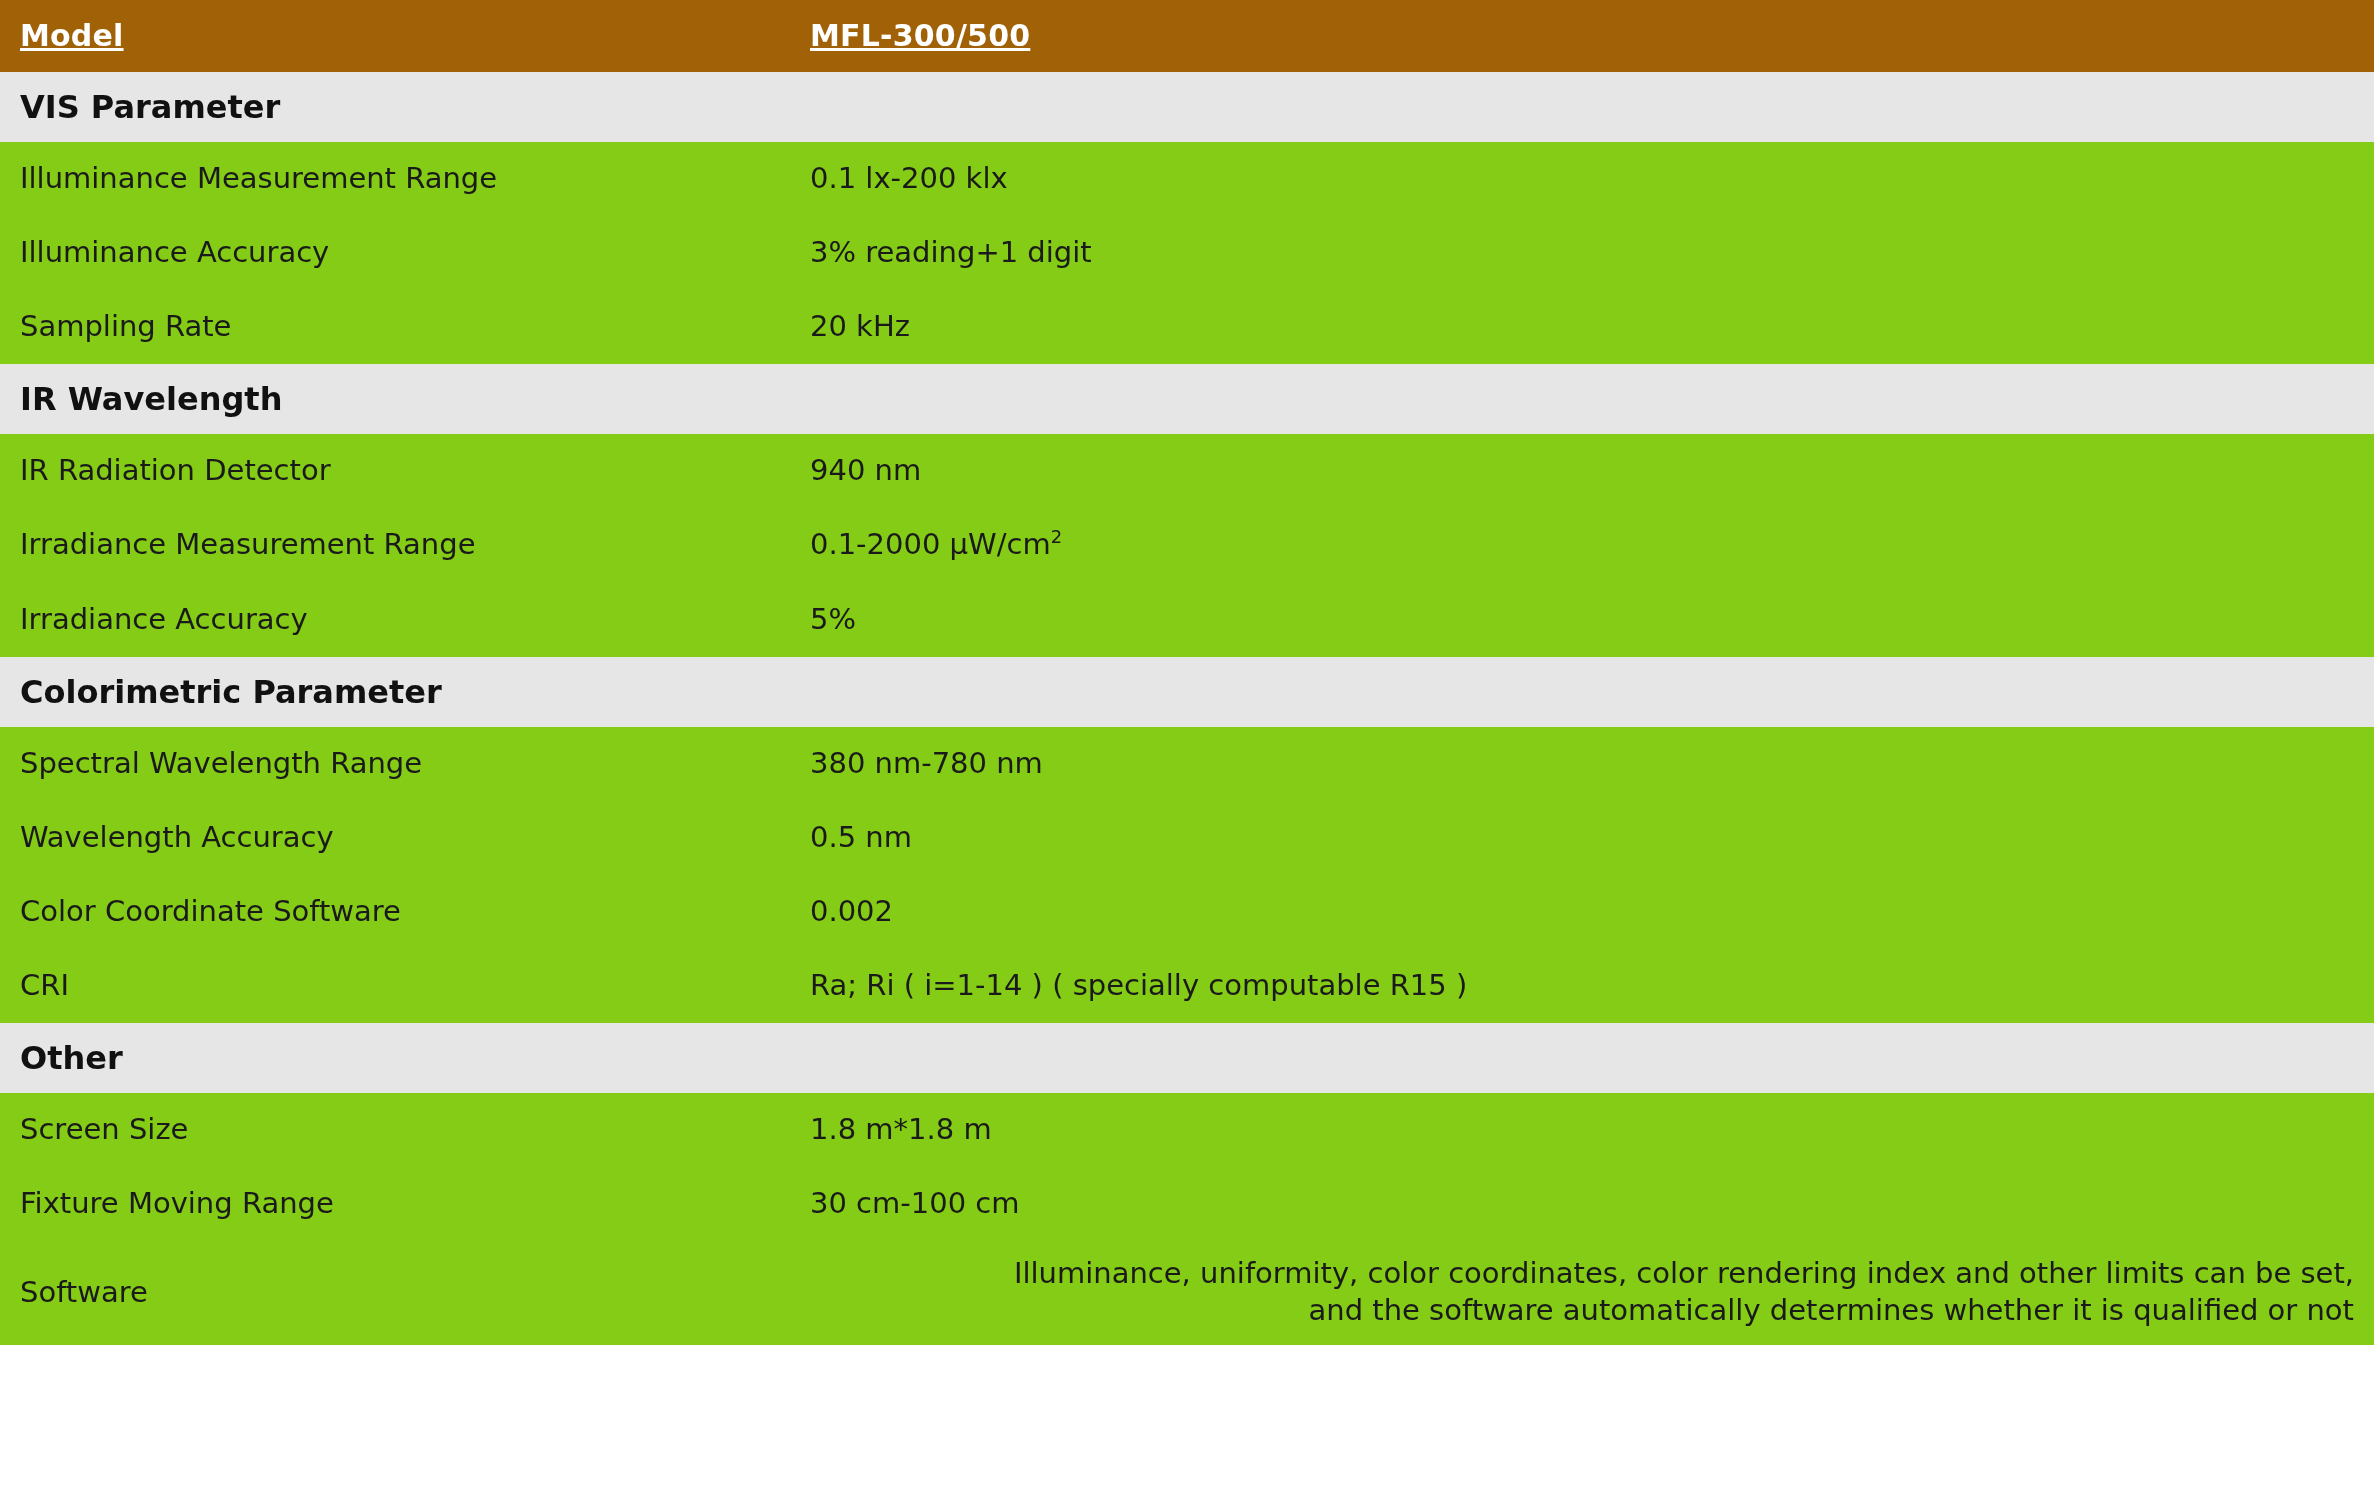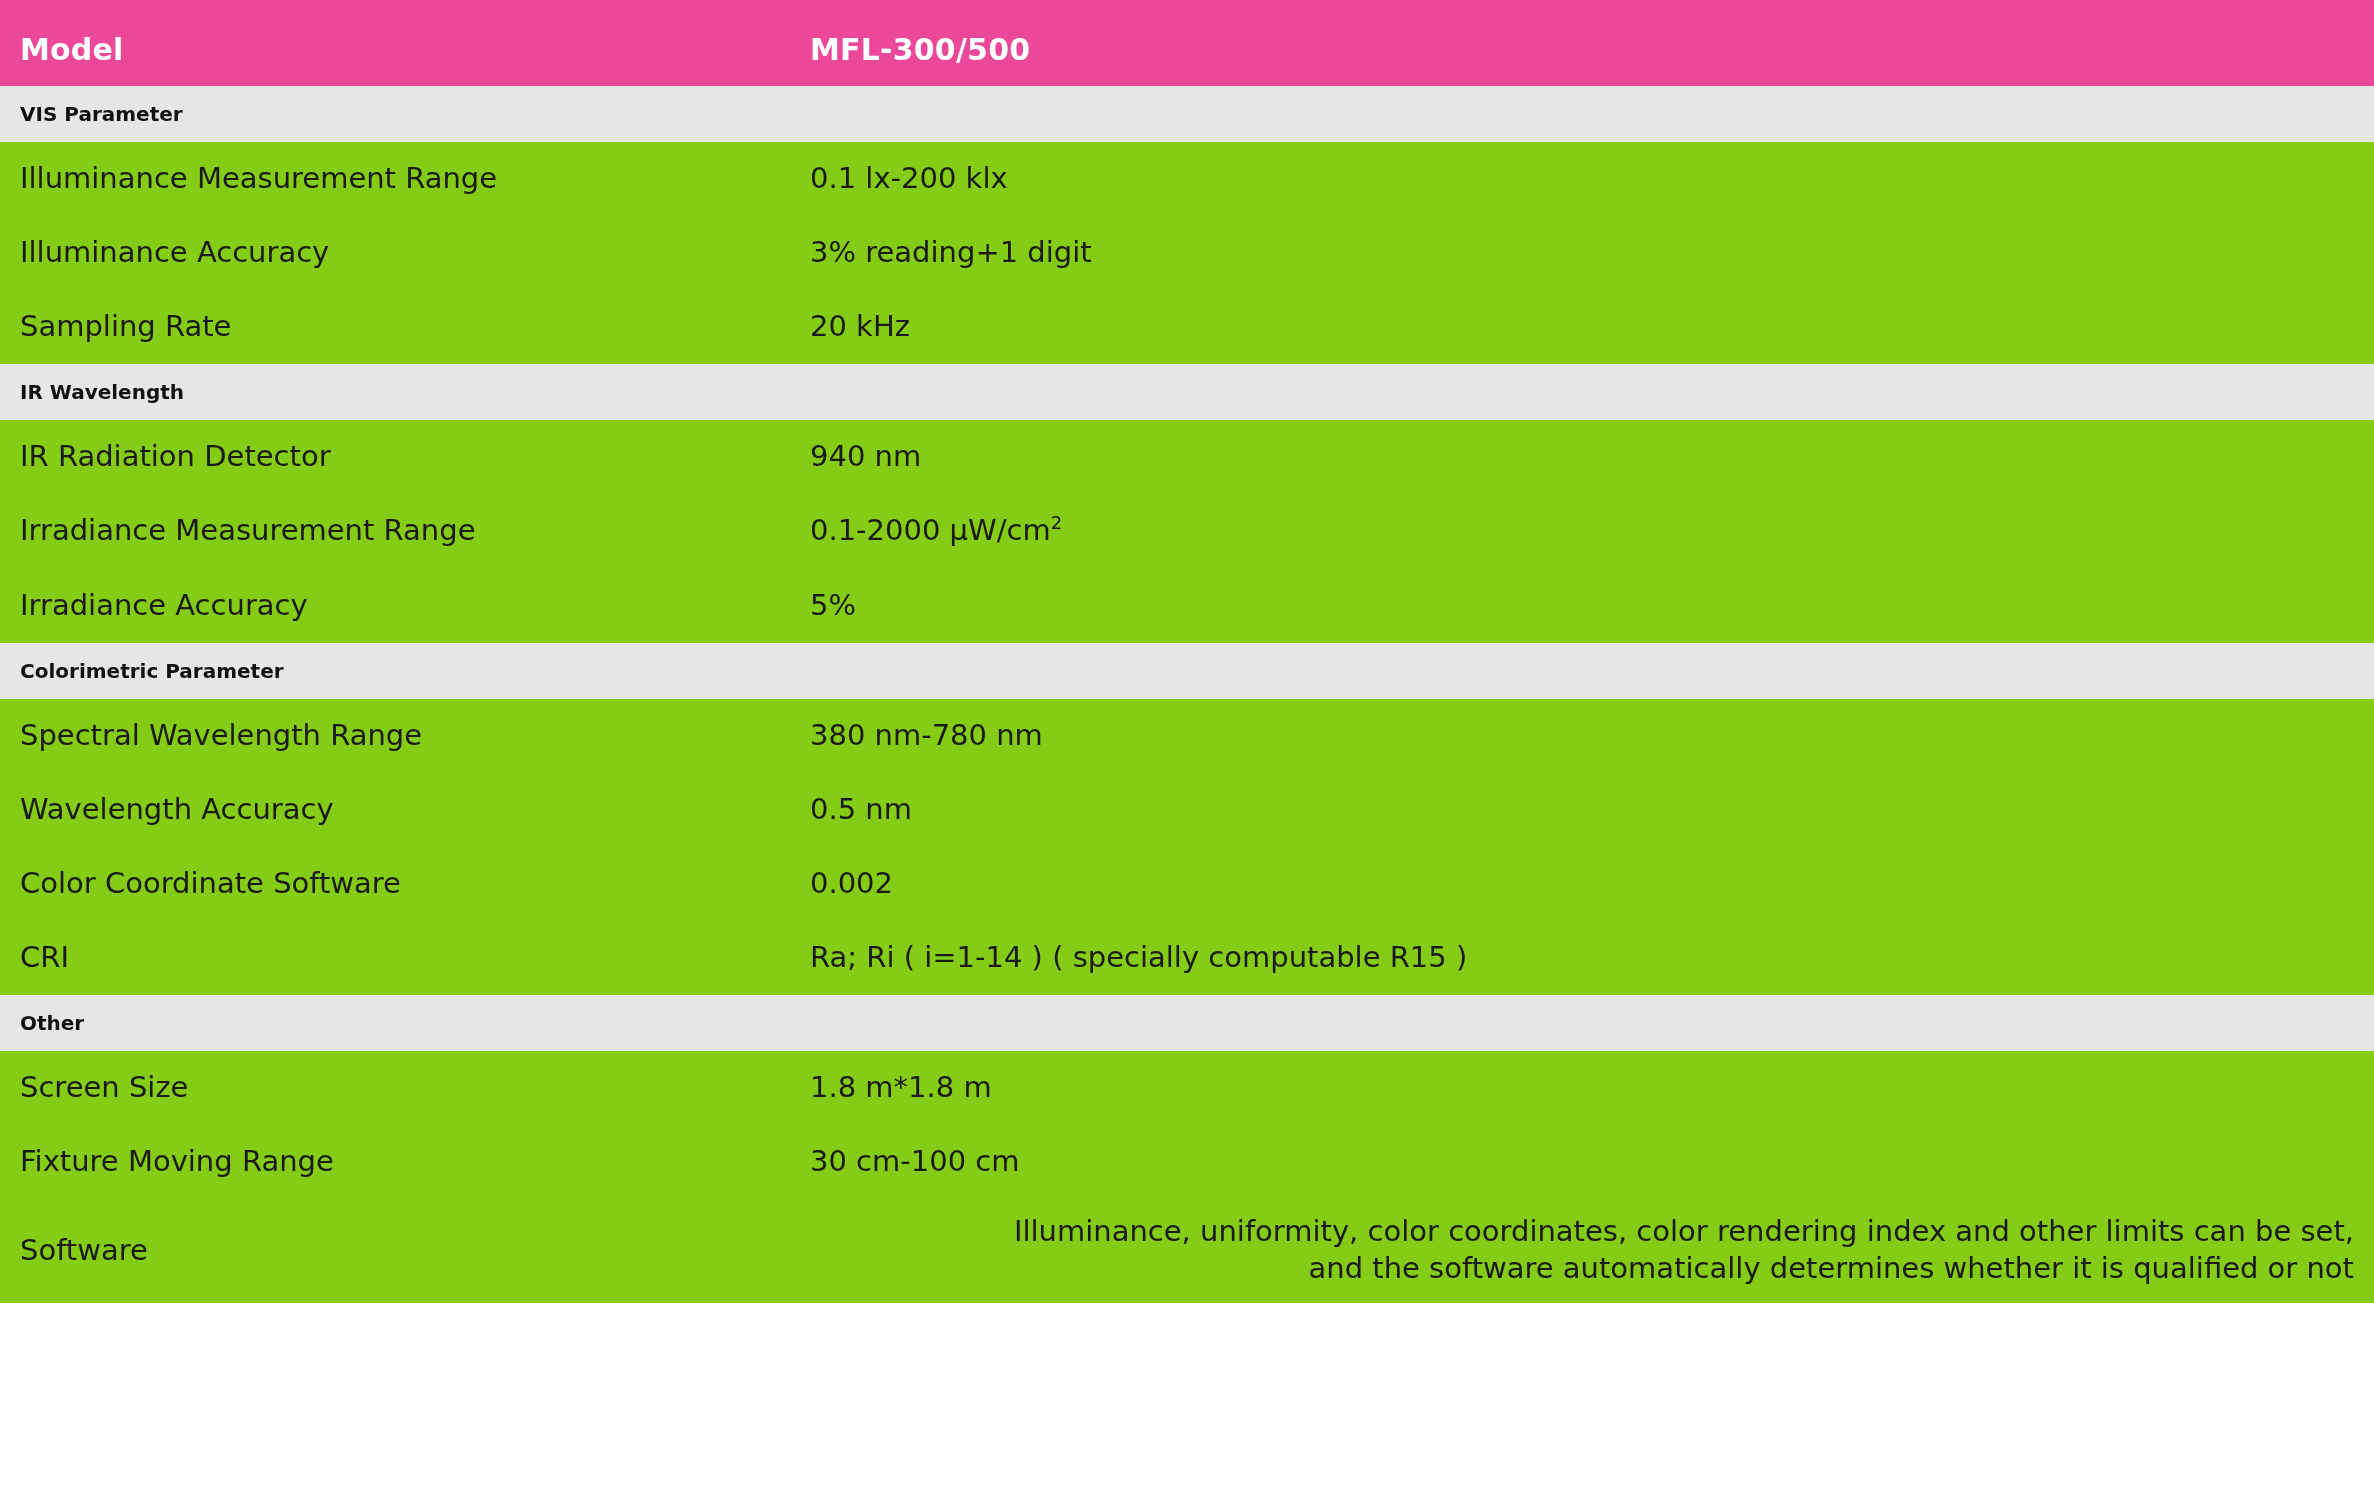--- a/index.html
+++ b/index.html
@@ -14,32 +14,33 @@
   }
   .spec-table {
     width: 2374px;
     border-collapse: collapse;
     table-layout: fixed;
   }
   .spec-table col.c1 { width: 790px; }
   .spec-table col.c2 { width: 1584px; }
 
   .spec-table tr.header-row td {
-    background: #ec4899;
+    background: #a16207;
     color: #ffffff;
     font-weight: bold;
     font-size: 30px;
-    padding: 32px 20px 19px 20px;
+    padding: 18px 20px 19px 20px;
     letter-spacing: 0.2px;
+    text-decoration: underline;
   }
   .spec-table tr.section-row td {
     background: #e6e6e6;
     color: #111111;
     font-weight: bold;
-    font-size: 20px;
+    font-size: 32px;
     padding: 16px 20px 16px 20px;
   }
   .spec-table tr.data-row td {
     background: #84cc16;
     color: #1a1a1a;
     font-size: 29px;
     padding: 18px 20px 19px 20px;
     vertical-align: middle;
     line-height: 1.28;
   }

